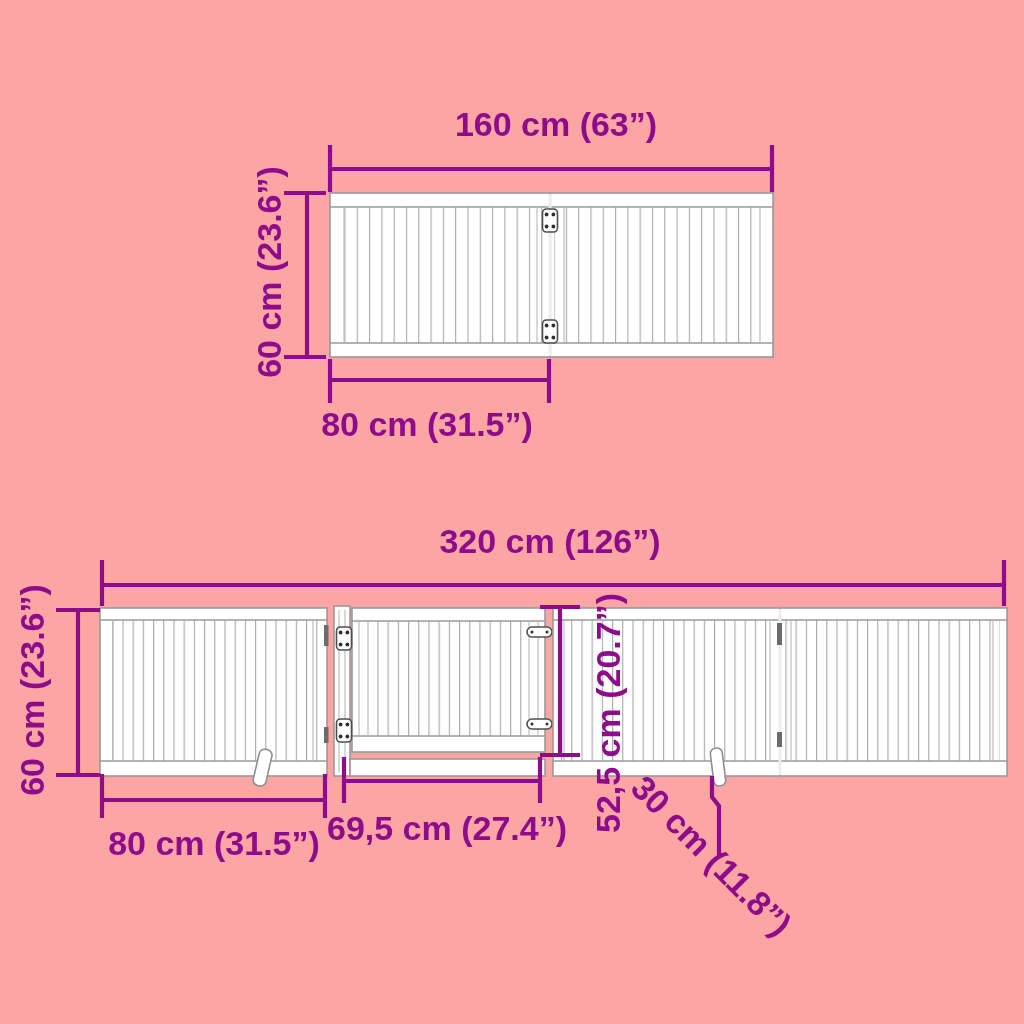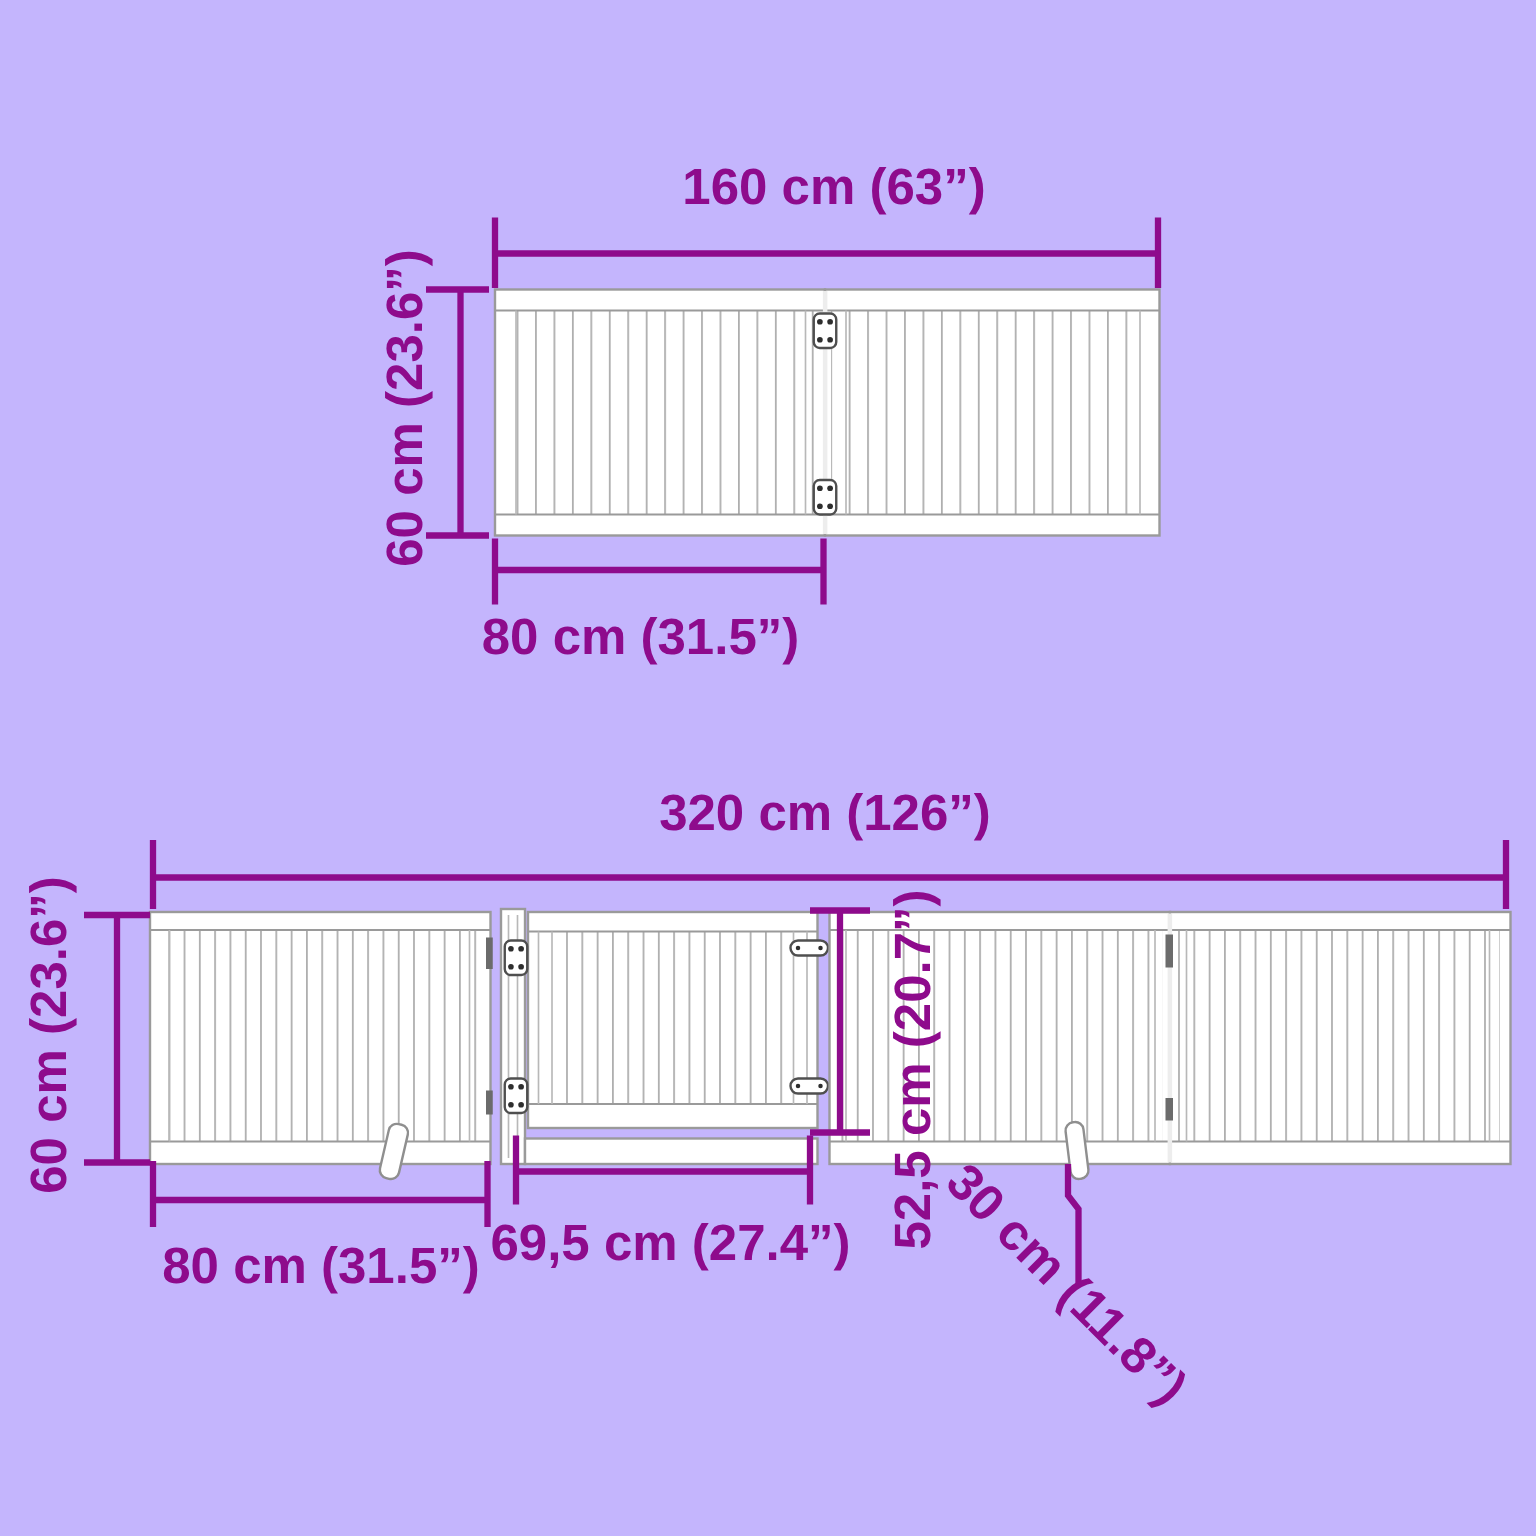--- a/index.html
+++ b/index.html
@@ -3,21 +3,21 @@
 <meta charset="utf-8">
 <style>
   html, body {
     margin: 0;
     padding: 0;
     background: #ffffff;
   }
   .stage {
     width: 1024px;
     height: 1024px;
-    background: #c4b5fd;
+    background: #fca5a5;
     position: relative;
     font-family: "Liberation Sans", sans-serif;
   }
   .dim-stroke {
     stroke: var(--accent, #8E0B8C);
     stroke-width: 4.2;
     fill: none;
     stroke-linecap: butt;
   }
   .dim-label {

